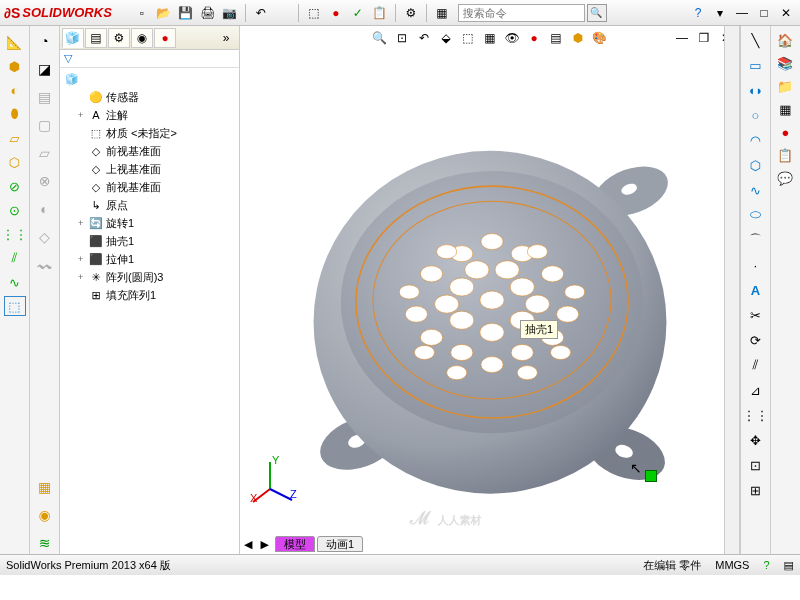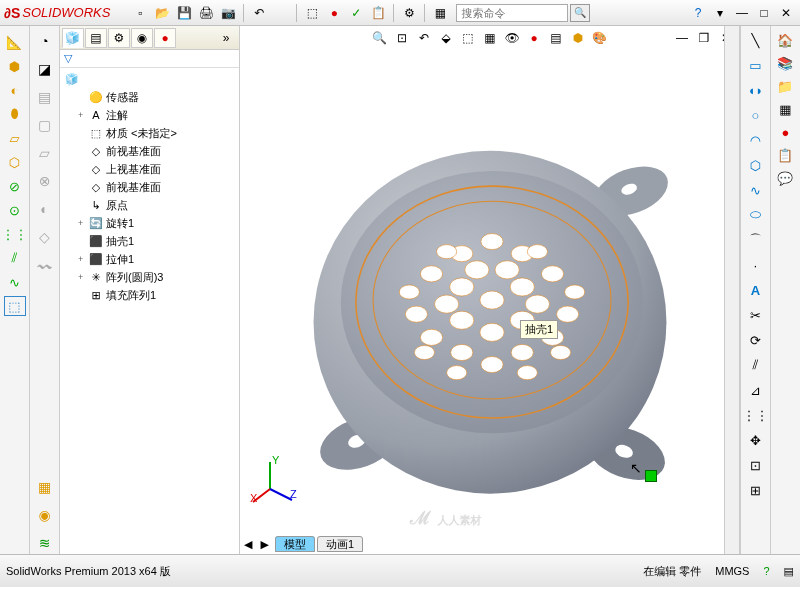--- a/index.html
+++ b/index.html
@@ -1,22 +1,22 @@
 <!DOCTYPE html>
 <html><head>
 <meta charset="utf-8">
 <style>
 * { margin:0; padding:0; box-sizing:border-box; font-family:"Microsoft YaHei",Tahoma,sans-serif; font-size:11px; }
 body { width:800px; height:600px; background:#fff; position:relative; overflow:hidden; }
 .titlebar { height:26px; background:linear-gradient(#fdfdfd,#e8e8e8); display:flex; align-items:center; padding:0 4px; border-bottom:1px solid #c0c0c0; }
-.logo { color:#d40000; font-weight:normal; font-style:italic; font-size:13px; margin-left:2px; }
+.logo { color:#d40000; font-weight:bold; font-style:italic; font-size:13px; margin-left:2px; }
 .title-icons { display:flex; gap:2px; margin-left:20px; align-items:center; }
 .ti { width:20px; height:20px; display:flex; align-items:center; justify-content:center; cursor:pointer; border:1px solid transparent; border-radius:2px; font-size:12px; }
 .sep { width:1px; height:18px; background:#bbb; margin:0 3px; }
-.search-box { margin-left:4px; border:1px solid #aaa; height:18px; width:112px; padding:0 4px; font-size:11px; }
+.search-box { margin-left:4px; border:1px solid #aaa; height:18px; width:127px; padding:0 4px; font-size:11px; }
 .search-btn { width:20px; height:18px; border:1px solid #999; background:#eee; font-size:10px; }
 .title-right { margin-left:auto; display:flex; gap:2px; }
 .main { display:flex; height:528px; }
 .left-tools { width:30px; background:#f4f4f4; border-right:1px solid #ccc; display:flex; flex-direction:column; padding-top:6px; gap:4px; align-items:center; }
 .lt { width:22px; height:20px; display:flex; align-items:center; justify-content:center; cursor:pointer; font-size:13px; }
 .feature-panel { width:30px; background:#f4f4f4; border-right:1px solid #ccc; display:flex; flex-direction:column; padding-top:4px; gap:6px; align-items:center; }
 .fp { width:22px; height:22px; cursor:pointer; font-size:14px; display:flex; align-items:center; justify-content:center;}
 .tree-panel { width:180px; background:#fff; border-right:1px solid #ccc; display:flex; flex-direction:column; }
 .tabs-top { height:24px; background:linear-gradient(#f8f8f0,#ece8d8); display:flex; align-items:center; padding:0 2px; gap:1px; border-bottom:1px solid #ccc; }
 .tab-btn { width:22px; height:20px; border:1px solid #ccc; background:#fdfdf5; display:flex; align-items:center; justify-content:center; cursor:pointer; font-size:12px; }
@@ -27,28 +27,28 @@
 .tree-item.ind1 { padding-left:18px; }
 .exp { width:10px; font-size:9px; color:#666; }
 .ticon { width:16px; height:14px; font-size:11px; margin-right:2px; display:inline-flex; align-items:center; justify-content:center; }
 .viewport { flex:1; position:relative; background:#fff; }
 .view-toolbar { position:absolute; top:0; left:0; right:0; height:24px; display:flex; align-items:center; justify-content:center; gap:2px; z-index:5; }
 .vt { width:20px; height:20px; font-size:12px; cursor:pointer; display:flex; align-items:center; justify-content:center; }
 .win-ctrls { position:absolute; top:2px; right:4px; display:flex; gap:2px; }
 .model-canvas { position:absolute; top:24px; left:0; right:0; bottom:20px; }
 .tabs-bottom { position:absolute; bottom:0; left:0; height:20px; display:flex; align-items:center; }
 .btab { border:1px solid #999; background:#eee; padding:1px 8px; margin-left:2px; font-size:11px; cursor:pointer; border-top-left-radius:3px; border-top-right-radius:3px; }
-.btab.active { background:#7dd3fc; }
+.btab.active { background:#d946ef; }
 .triad { position:absolute; bottom:30px; left:10px; width:50px; height:50px; }
 .tooltip { position:absolute; background:#ffffe1; border:1px solid #999; padding:1px 4px; font-size:11px; }
 .cursor-img { position:absolute; font-size:14px; }
 .right-tools { width:30px; background:#f4f4f4; border-left:1px solid #ccc; display:flex; flex-direction:column; align-items:center; padding-top:4px; gap:3px; }
 .right-sketch { width:30px; background:#f4f4f4; border-left:1px solid #ccc; display:flex; flex-direction:column; align-items:center; padding-top:4px; gap:5px; }
 .rt { width:22px; height:20px; font-size:13px; cursor:pointer; display:flex; align-items:center; justify-content:center;}
-.statusbar { height:20px; background:linear-gradient(#f8f8f8,#e4e4e4); border-top:1px solid #bbb; display:flex; align-items:center; padding:16px 6px; font-size:11px; }
+.statusbar { height:20px; background:linear-gradient(#f8f8f8,#e4e4e4); border-top:1px solid #bbb; display:flex; align-items:center; padding:10px 6px; font-size:11px; }
 .sb-item { margin-right:14px; }
 .sb-right { margin-left:auto; display:flex; gap:14px; align-items:center;}
 .task-collapsed { position:absolute; right:60px; top:26px; width:16px; height:528px; background:#f0f0f0; border-left:1px solid #ccc; border-right:1px solid #ccc; }
 .watermark { position:absolute; font-size:24px; color:rgba(120,120,120,0.25); font-weight:bold;text-align:right; }
 svg.part { width:100%; height:100%; }
 </style>
 </head>
 <body>
 
 <div class="titlebar">

